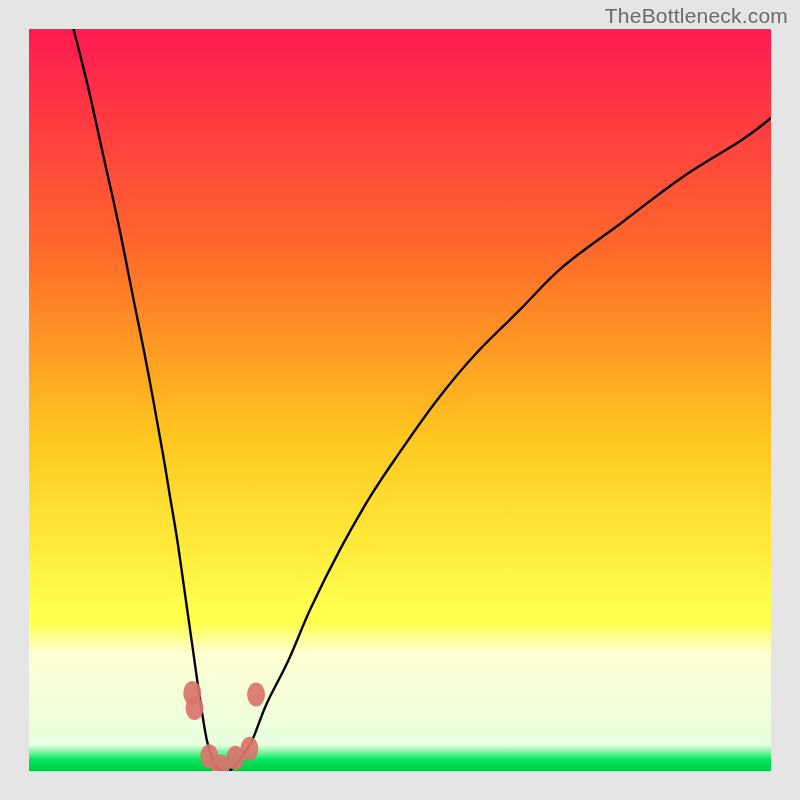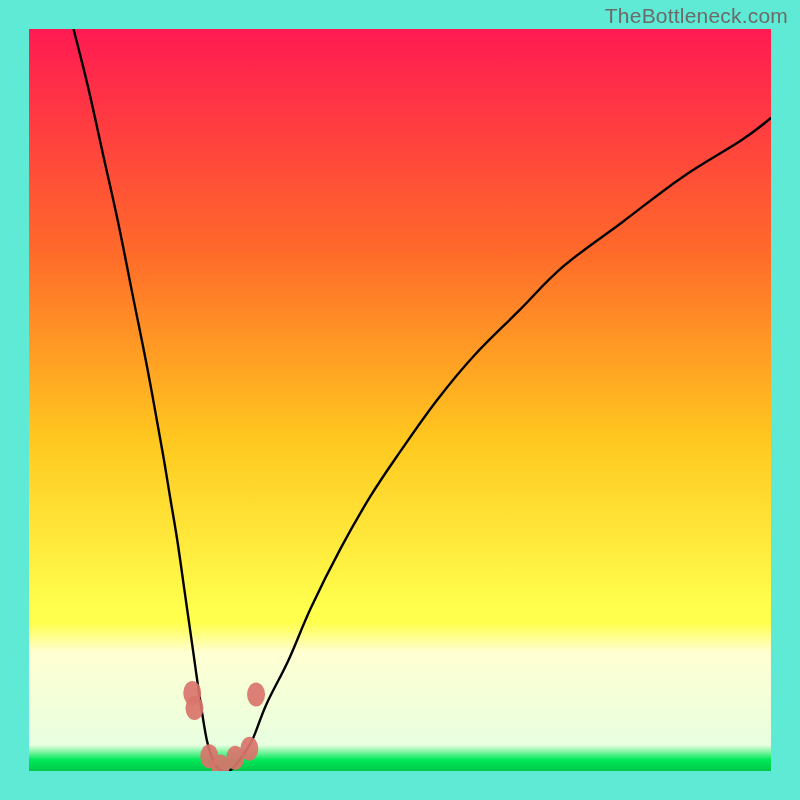--- a/index.html
+++ b/index.html
@@ -8,21 +8,21 @@
     width: 800px;
     height: 800px;
     background: #000;
     font-family: Arial, Helvetica, sans-serif;
     overflow: hidden;
   }
   .frame {
     position: relative;
     width: 800px;
     height: 800px;
-    background: #5eead4;
+    background: #e5e5e5;
   }
   .plot-area {
     position: absolute;
     left: 29px;
     top: 29px;
     width: 742px;
     height: 742px;
     
     overflow: hidden;
   }

